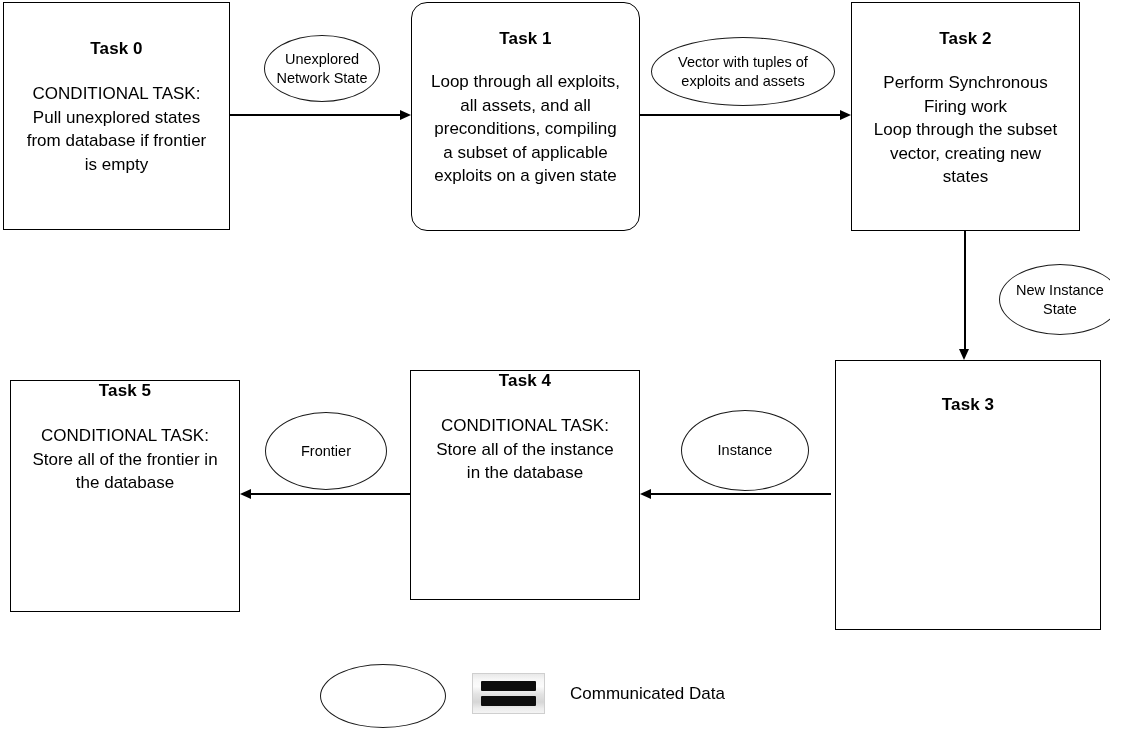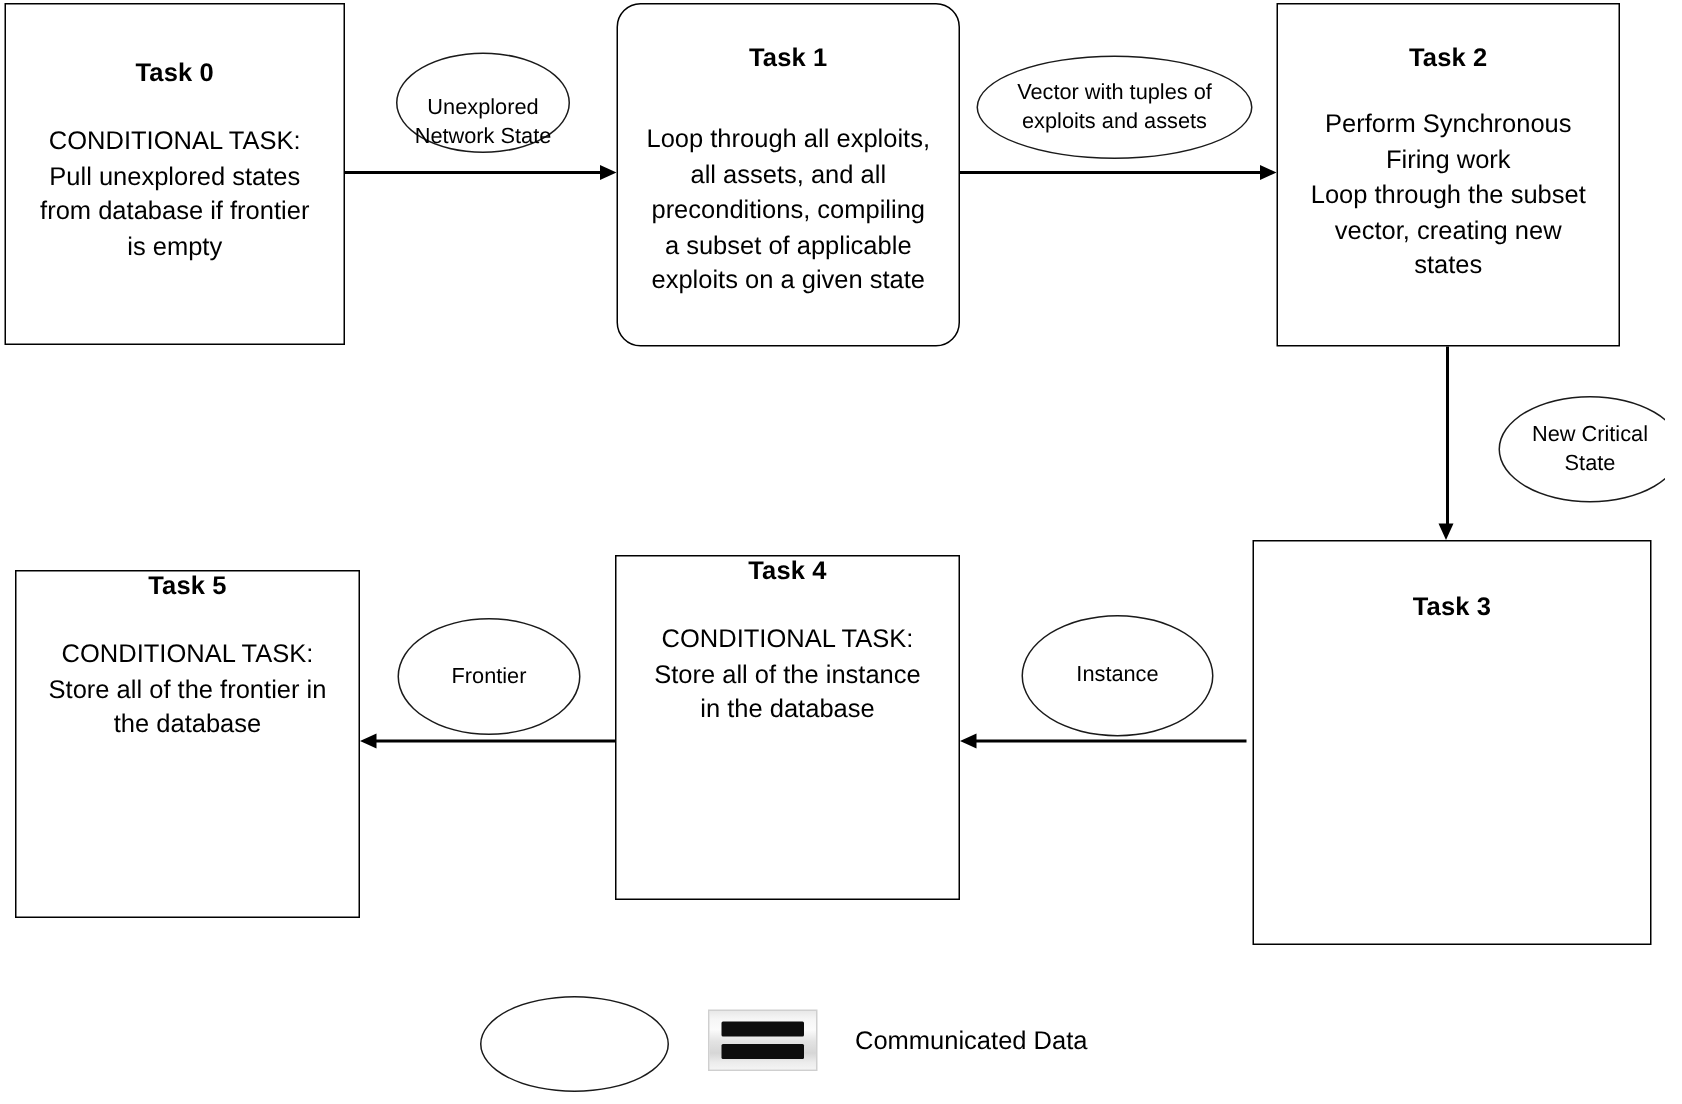--- a/index.html
+++ b/index.html
@@ -122,21 +122,21 @@
   <div class="node-box" style="left:3px; top:2px; width:227px; height:228px; padding-top:36px;">
     <div class="node-title">Task 0</div>
     <div class="node-body" style="margin-top:23px;">CONDITIONAL TASK:
 Pull unexplored states
 from database if frontier
 is empty</div>
   </div>
 
   <div class="node-box" style="left:411px; top:2px; width:229px; height:229px; padding-top:26px;border-radius:16px;">
     <div class="node-title">Task 1</div>
-    <div class="node-body" style="margin-top:32px;">Loop through all exploits,
+    <div class="node-body" style="margin-top:21px;">Loop through all exploits,
 all assets, and all
 preconditions, compiling
 a subset of applicable
 exploits on a given state</div>
   </div>
 
   <div class="node-box" style="left:851px; top:2px; width:229px; height:229px; padding-top:26px;">
     <div class="node-title">Task 2</div>
     <div class="node-body" style="margin-top:22px;">Perform Synchronous
 Firing work
@@ -171,32 +171,32 @@
 
   <div class="edge-line edge-v" style="left:964px; top:231px; height:120px;"></div>
   <div class="arrowhead arrow-down" style="left:959.3px; top:349px;"></div>
 
   <div class="edge-line edge-h" style="left:650px; top:493px; width:181px;"></div>
   <div class="arrowhead arrow-left" style="left:640px; top:488.5px;"></div>
 
   <div class="edge-line edge-h" style="left:250px; top:493px; width:160px;"></div>
   <div class="arrowhead arrow-left" style="left:240px; top:488.5px;"></div>
 
-  <div class="ellipse" style="left:264px; top:35px; width:116px; height:67px;align-items:flex-end;">
+  <div class="ellipse" style="left:264px; top:35px; width:116px; height:67px;">
     <span>Unexplored
 Network State</span>
   </div>
 
   <div class="ellipse" style="left:651px; top:37px; width:184px; height:69px;">
     <span>Vector with tuples of
 exploits and assets</span>
   </div>
 
   <div class="ellipse" style="left:999px; top:264px; width:122px; height:71px;">
-    <span>New Critical
+    <span>New Instance
 State</span>
   </div>
 
   <div class="ellipse" style="left:681px; top:410px; width:128px; height:81px;">
     <span>Instance</span>
   </div>
 
   <div class="ellipse" style="left:265px; top:412px; width:122px; height:78px;text-align:center;">
     <span>Frontier</span>
   </div>

